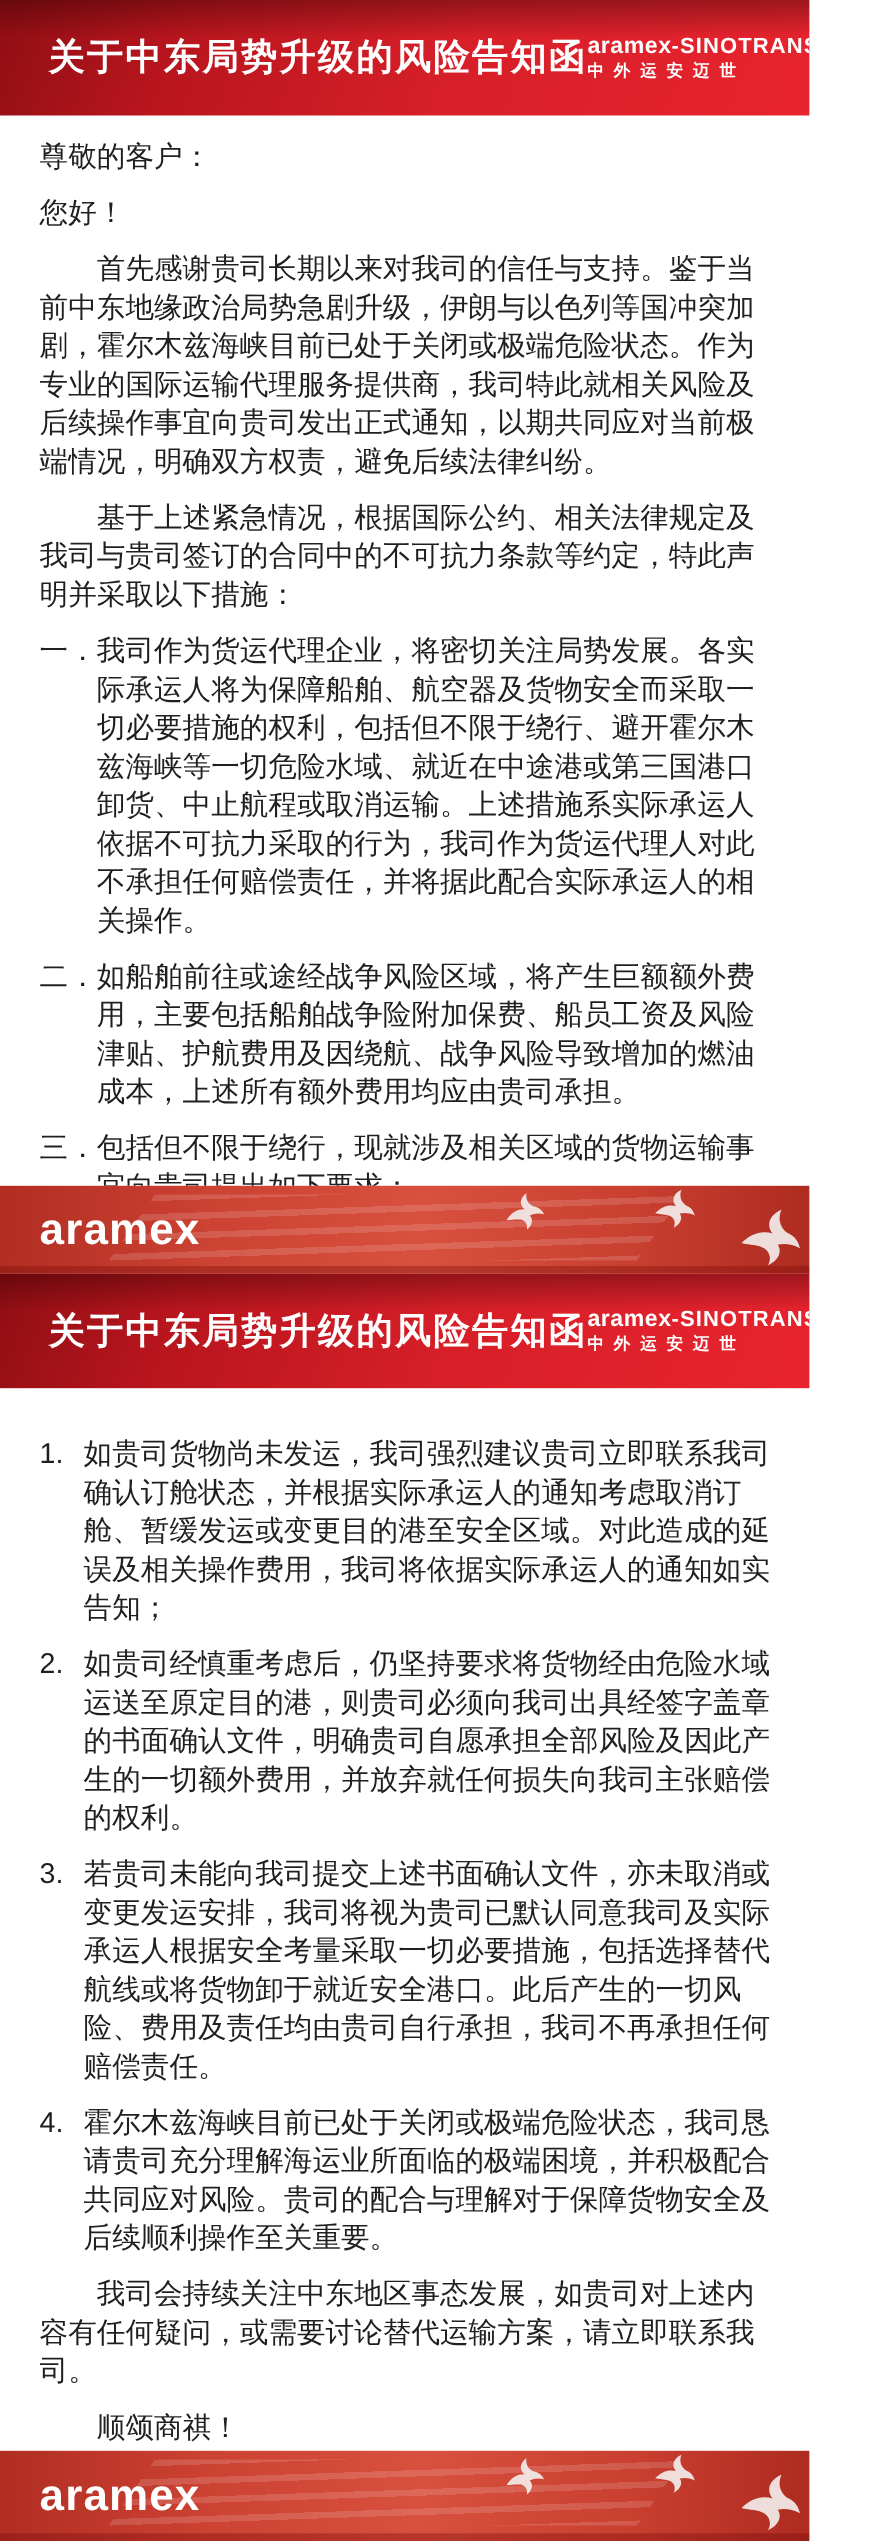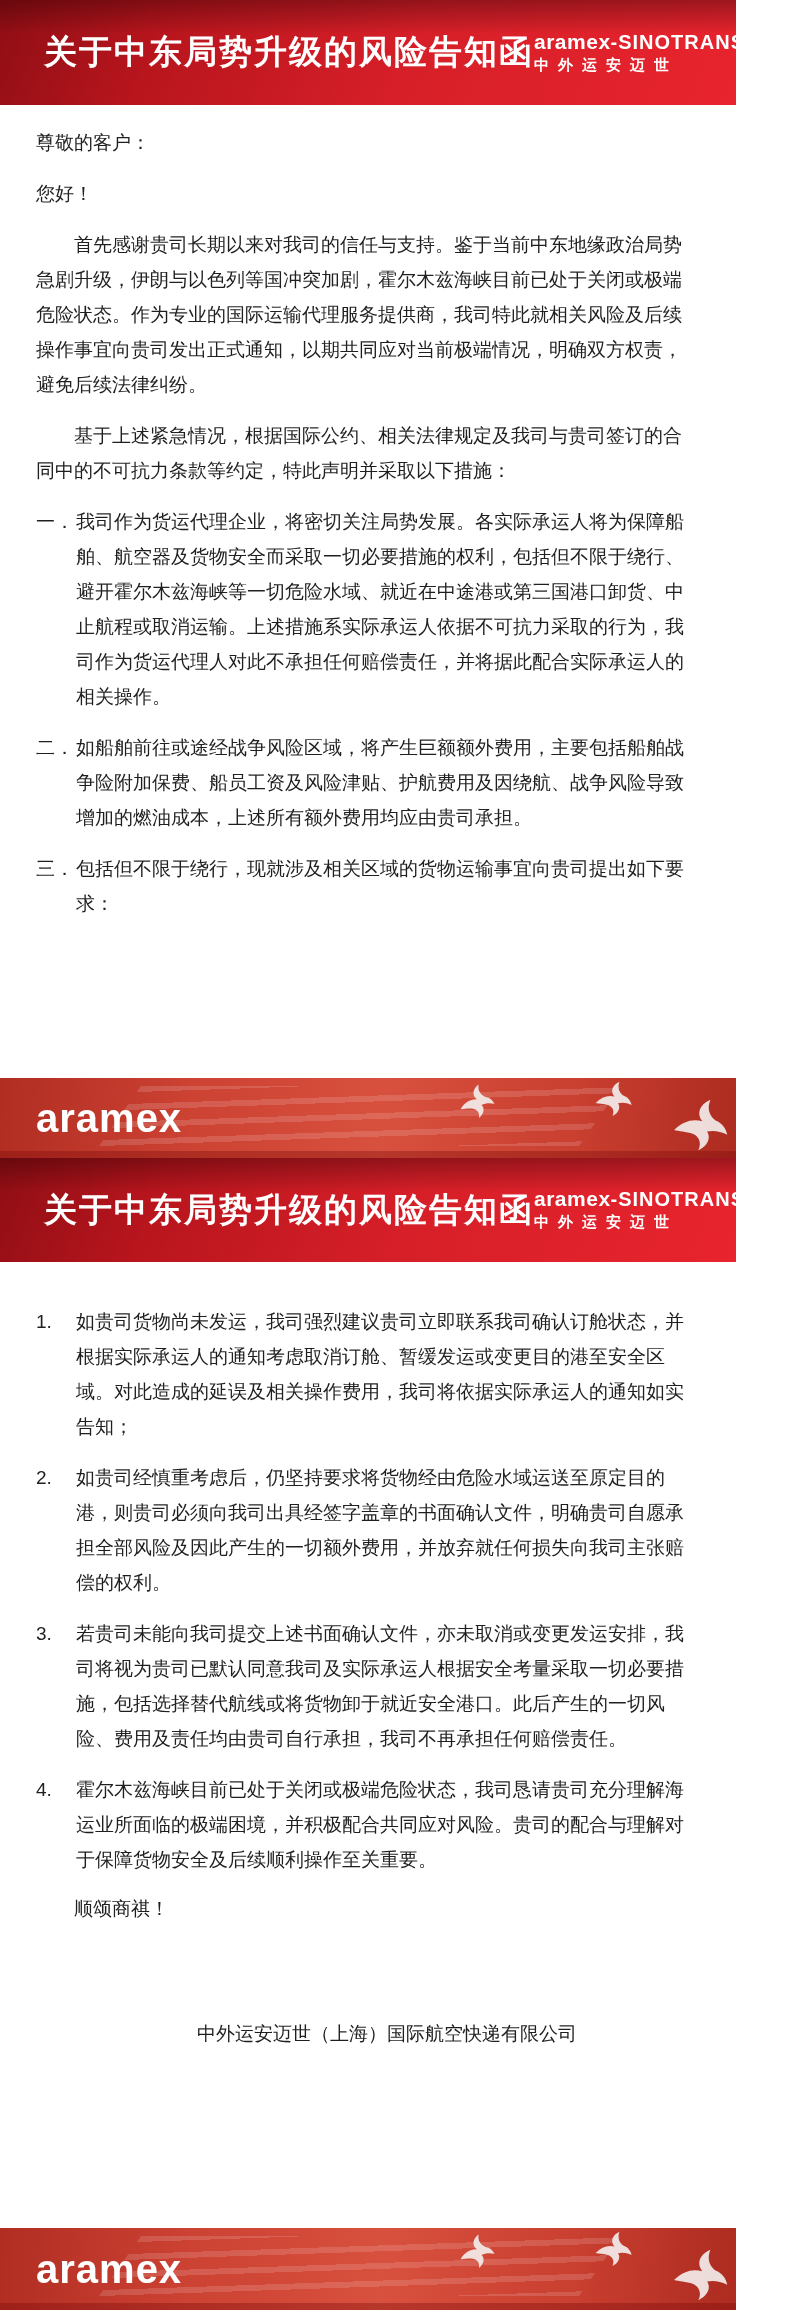--- a/index.html
+++ b/index.html
@@ -48,21 +48,21 @@
     position:absolute;left:36px;top:50%;transform:translateY(-50%);
     color:#ffffff;font-size:40px;font-weight:800;letter-spacing:1px;z-index:2;
   }
   .dove{position:absolute;z-index:2;opacity:.92;}
   .dove svg{display:block;width:100%;height:100%;fill:#f3ecea;}
   .dove-1{left:452px;top:4px;width:48px;height:40px;transform:rotate(-8deg);}
   .dove-2{left:588px;top:0px;width:50px;height:42px;transform:rotate(4deg);}
   .dove-3{left:652px;top:16px;width:96px;height:62px;transform:rotate(6deg);}
   
   .content{
-    padding:0 36px;font-size:19px;line-height:35px;overflow:hidden;
+    padding:0 36px;font-size:26px;line-height:35px;overflow:hidden;
     font-weight:500;
   }
   .content-1{height:973px;padding-top:20px;box-sizing:border-box;}
   .content-2{height:966px;padding-top:42px;box-sizing:border-box;}
   .content p{margin:0 0 16px 0;text-indent:2em;}
   .content p.no-indent{text-indent:0;}
   .li{display:flex;margin:0 0 16px 0;}
   .li .marker{flex:0 0 40px;white-space:nowrap;}
   .li .li-text{flex:1;}
   .sig-block{margin-top:88px;text-align:right;}
@@ -140,21 +140,22 @@
     </div>
     <div class="li">
       <span class="marker">3.</span>
       <div class="li-text">若贵司未能向我司提交上述书面确认文件，亦未取消或变更发运安排，我司将视为贵司已默认同意我司及实际承运人根据安全考量采取一切必要措施，包括选择替代航线或将货物卸于就近安全港口。此后产生的一切风险、费用及责任均由贵司自行承担，我司不再承担任何赔偿责任。</div>
     </div>
     <div class="li">
       <span class="marker">4.</span>
       <div class="li-text">霍尔木兹海峡目前已处于关闭或极端危险状态，我司恳请贵司充分理解海运业所面临的极端困境，并积极配合共同应对风险。贵司的配合与理解对于保障货物安全及后续顺利操作至关重要。</div>
     </div>
 
-    <p class="no-indent" style="text-indent:2em;font-family:Liberation Mono, monospace;">顺颂商祺！</p>
+    <p>我司会持续关注中东地区事态发展，如贵司对上述内容有任何疑问，或需要讨论替代运输方案，请立即联系我司。</p>
+    <p class="no-indent" style="text-indent:2em;">顺颂商祺！</p>
 
     <div class="sig-block">
       <p class="sig-company">中外运安迈世（上海）国际航空快递有限公司</p>
     </div>
   </section>
 
   <div class="dove-banner bottom">
     <span class="aramex-big">aramex</span>
     <span class="dove dove-1">
       <svg viewBox="0 0 64 64" xmlns="http://www.w3.org/2000/svg">

